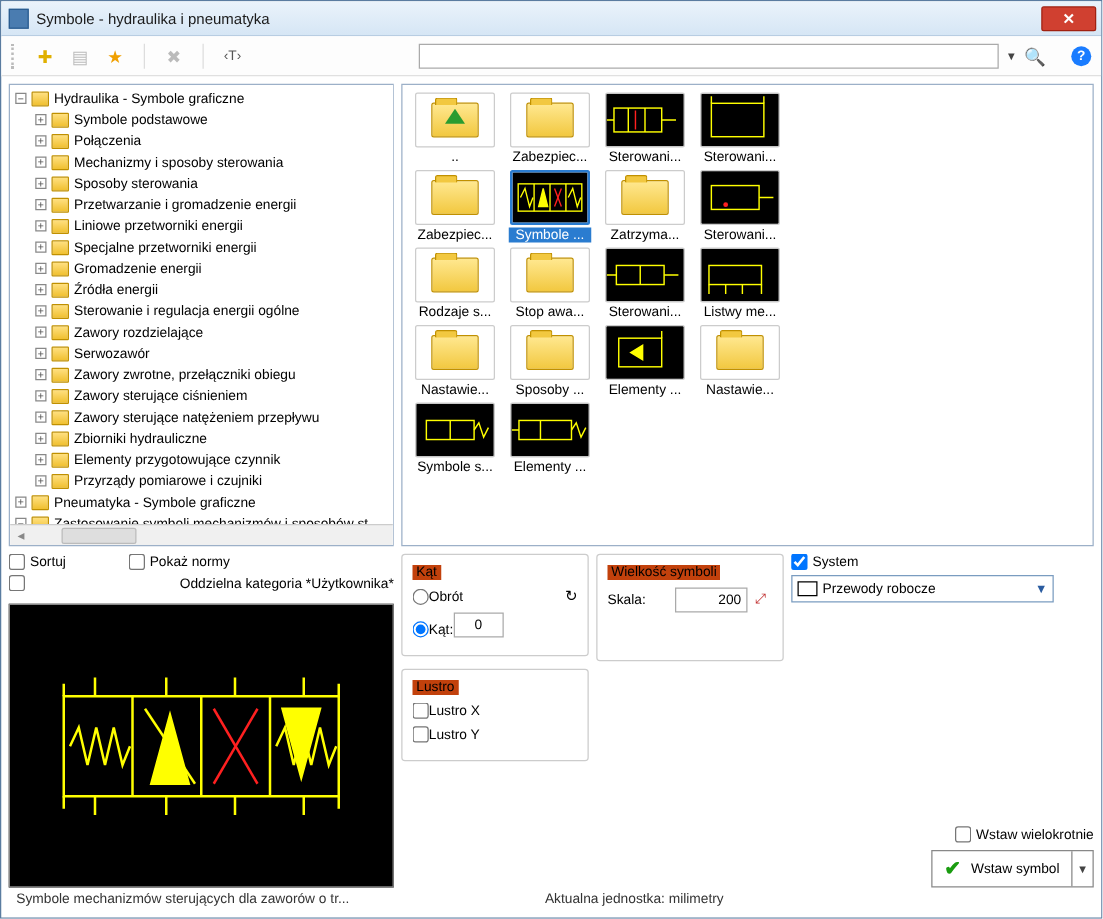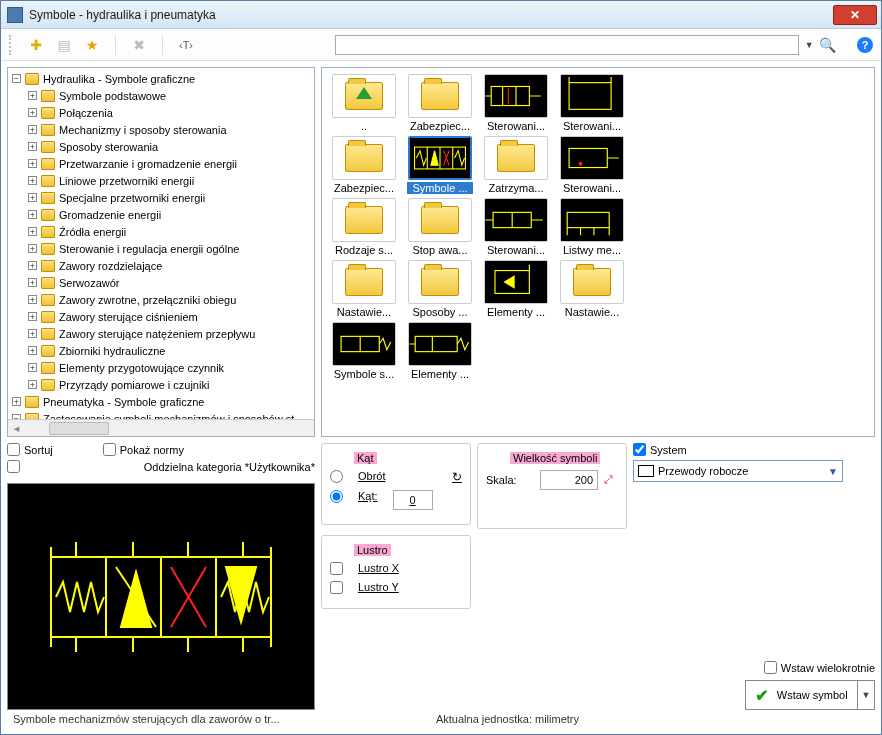--- a/index.html
+++ b/index.html
@@ -43,22 +43,22 @@
   .item-label.selected{ background:#2a7cd0; color:#fff;}
   .bottom { flex:1; display:flex; gap:6px; margin-top:6px;}
   .col1 { flex:0 0 308px; display:flex; flex-direction:column;}
   .checks { display:flex; gap:50px; margin-bottom:4px;}
   .chk { display:flex; align-items:center; gap:4px;}
   .chk input { margin:0;}
   .preview { flex:1; background:#000; border:1px solid #888; display:flex; align-items:center; justify-content:center; }
   .preview svg { width:280px; height:140px;}
   .col2 { flex:0 0 150px; display:flex; flex-direction:column;}
   .group { border:1px solid #ccc; border-radius:3px; padding:8px 8px; margin-bottom:10px;}
-  .group-title { margin-top:-14px; background:#f9a8d4; display:inline-block; padding:0 3px; font-size:11px;margin-left:24px;}
-  .radio-row{ display:flex; align-items:flex-start; gap:15px; margin:6px 0;text-decoration:underline;}
+  .group-title { margin-top:-14px; background:#c2410c; display:inline-block; padding:0 3px; font-size:11px;}
+  .radio-row{ display:flex; align-items:flex-end; gap:0; margin:6px 0;}
   .radio-row input{margin:0;}
   .angle-in{ width:40px; height:20px; border:1px solid #aaa; text-align:center; font-size:11px; margin-left:auto;}
   .col3 { flex:0 0 150px;}
   .row-prop{ display:flex; align-items:center; margin:6px 0;}
   .row-prop input[type=text]{ width:58px; height:20px; border:1px solid #aaa; text-align:right; font-size:11px; padding-right:4px; margin-left:auto;}
   .pick{ width:14px;height:14px; margin-left:6px; color:#c03030; font-size:11px;}
   .col4 { flex:1; display:flex; flex-direction:column;justify-content:center;}
   .sys-combo{ width:210px; height:22px; border:1px solid #7a9cc0; background:#fff; display:flex; align-items:center; padding:0 4px; justify-content:space-between;}
   .sys-combo .sw{ width:16px; height:12px; border:1px solid #000; background:#fff;}
   .combod{ color:#2a5ca0; font-size:10px;}

